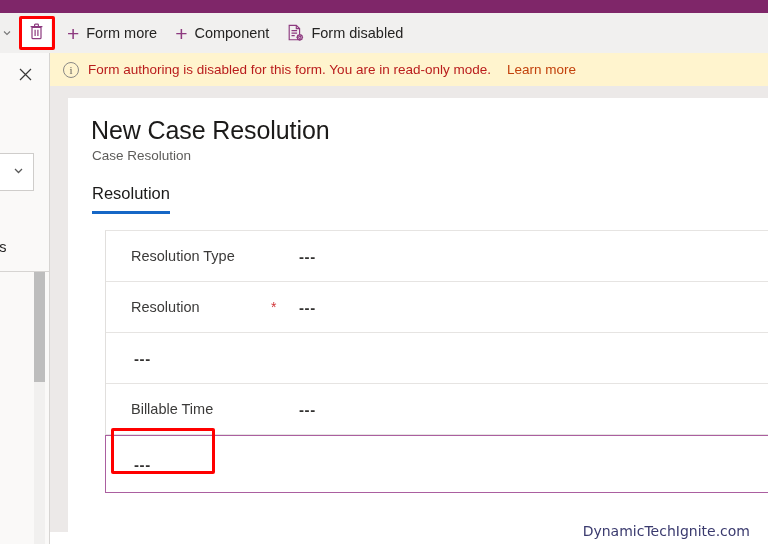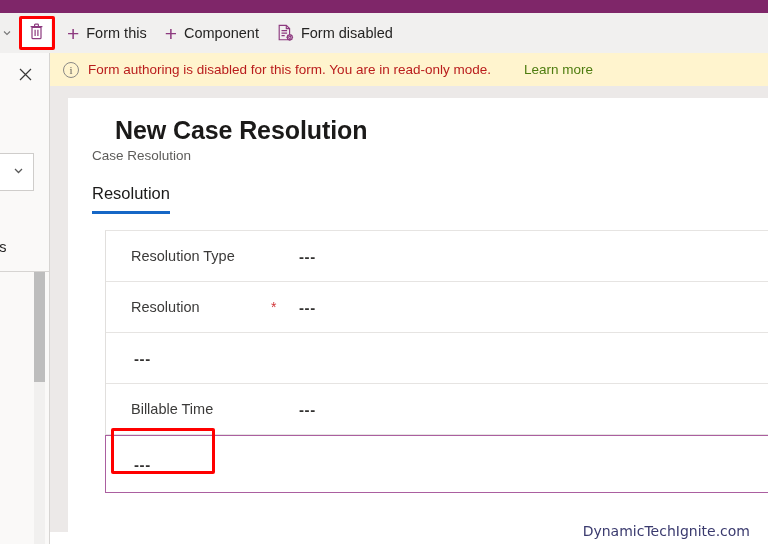--- a/index.html
+++ b/index.html
@@ -218,22 +218,22 @@
     color: #605e5c;
     font-family: "Liberation Serif", serif;
     flex: 0 0 auto;
   }
   .msg-text {
     font-size: 13.5px;
     color: #b91c1c;
   }
   .msg-link {
     font-size: 13.5px;
-    color: #4d7c0f;
-    margin-left: 24px;
+    color: #c2410c;
+    margin-left: 7px;
     text-decoration: none;
   }
 
   
   .gutter {
     position: absolute;
     top: 86px;
     left: 50px;
     width: 718px;
     height: 12px;
@@ -256,24 +256,23 @@
     width: 700px;
     height: 446px;
     background: #ffffff;
   }
 
   .form-title {
     position: absolute;
     top: 18px;
     left: 23px;
     font-size: 25px;
-    font-weight: 700;
+    font-weight: 400;
     color: #1b1a19;
     letter-spacing: -0.1px;
-    margin-left: 24px;
   }
   .form-subtitle {
     position: absolute;
     top: 50px;
     left: 24px;
     font-size: 13.5px;
     color: #5d5c5a;
   }
 
   .tabstrip {
@@ -399,21 +398,21 @@
           <path d="M3 4.3 h9 v10.4 a1 1 0 0 1 -1 1 h-7 a1 1 0 0 1 -1 -1 z"></path>
           <path d="M6.1 6.8 v6.2 M8.9 6.8 v6.2"></path>
         </svg>
       </span>
     </div>
     <div class="anno-delete"></div>
   </div>
 
   <div class="cmd-item">
     <span class="glyph cmd-plus">+</span>
-    <span>Form this</span>
+    <span>Form more</span>
   </div>
 
   <div class="cmd-item">
     <span class="glyph cmd-plus">+</span>
     <span>Component</span>
   </div>
 
   <div class="cmd-item">
     <span class="glyph">
       <svg width="17" height="18" viewBox="0 0 17 18" fill="none" stroke="#8d3a7f" stroke-width="1.15">

